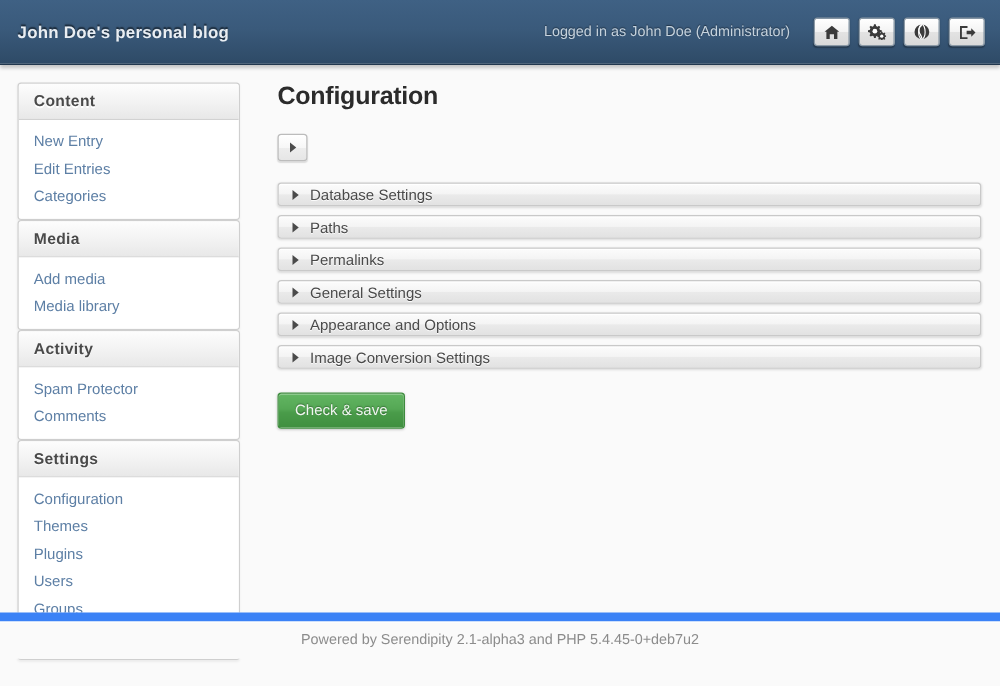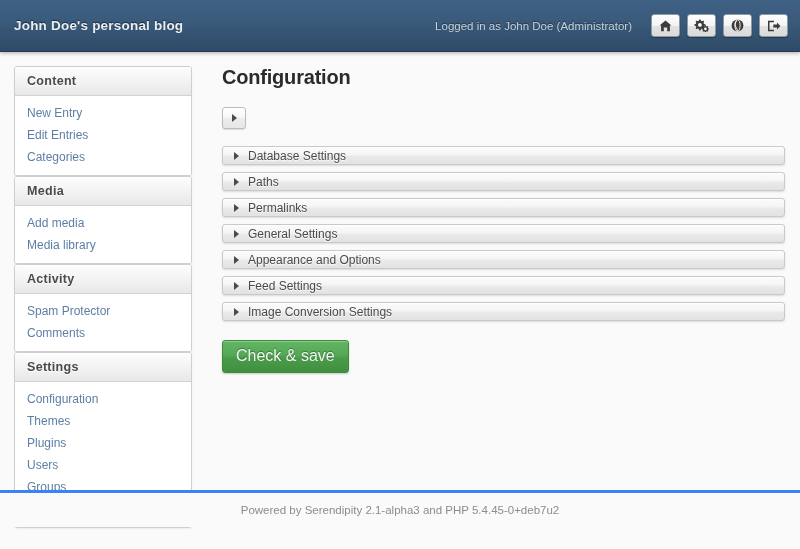--- a/index.html
+++ b/index.html
@@ -161,33 +161,33 @@
     white-space: nowrap;
   }
 
   .save-btn {
     margin-top: 12px;
     padding: 6px 13px 7px 13px;
     border: 1px solid #3d8b3d;
     border-radius: 3px;
     background: linear-gradient(to bottom, #62b562 0%, #55a855 45%, #4a9c4a 55%, #3f8f3f 100%);
     color: #f0f6f0;
-    font-size: 16px;
+    font-size: 12px;
     text-shadow: 0 -1px 1px rgba(0,0,0,0.35);
     box-shadow: 0 1px 2px rgba(0,0,0,0.2), inset 0 1px 0 rgba(255,255,255,0.28);
     cursor: pointer;
     font-family: "Liberation Sans", sans-serif;
   }
 
   
   .footer {
     position: absolute;
     left: 0; right: 0; bottom: 0;
     height: 37px;
-    border-top: 3px solid #3b82f6;
+    border-top: 7px solid #3b82f6;
     box-shadow: inset 0 1px 0 #fff;
     background: #fafafa;
     display: flex;
     align-items: center;
     justify-content: center;
   }
   .footer-text {
     font-size: 11.5px;
     color: #8c8c8c;
     white-space: nowrap;
@@ -310,24 +310,20 @@
       <li class="acc-item">
         <span class="acc-tri"></span>
         <span class="acc-label">General Settings</span>
       </li>
       <li class="acc-item">
         <span class="acc-tri"></span>
         <span class="acc-label">Appearance and Options</span>
       </li>
       <li class="acc-item">
         <span class="acc-tri"></span>
-        <span class="acc-label">Feed Settings</span>
-      </li>
-      <li class="acc-item">
-        <span class="acc-tri"></span>
         <span class="acc-label">Image Conversion Settings</span>
       </li>
     </ul>
 
     <button class="save-btn">Check &amp; save</button>
 
   </div>
 
   <div class="footer">
     <span class="footer-text">Powered by Serendipity 2.1-alpha3 and PHP 5.4.45-0+deb7u2</span>

